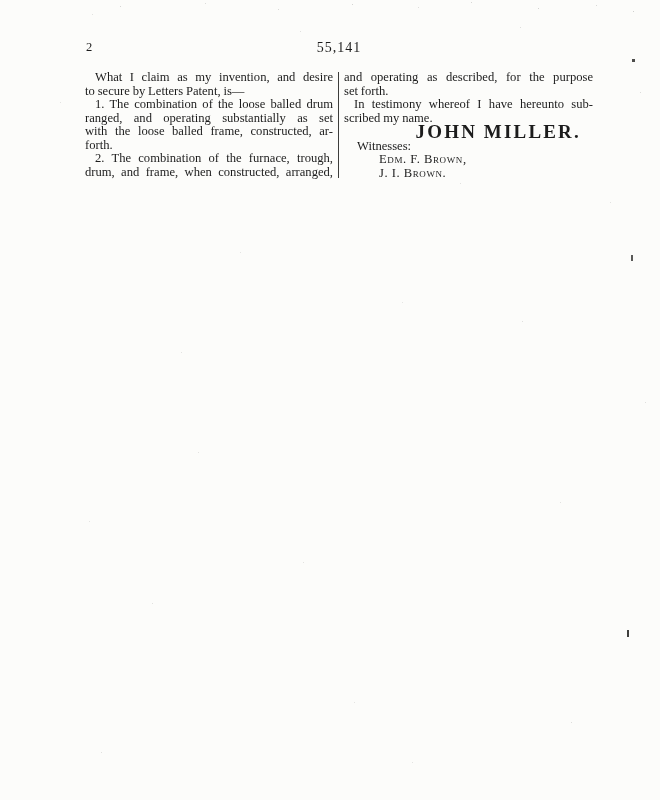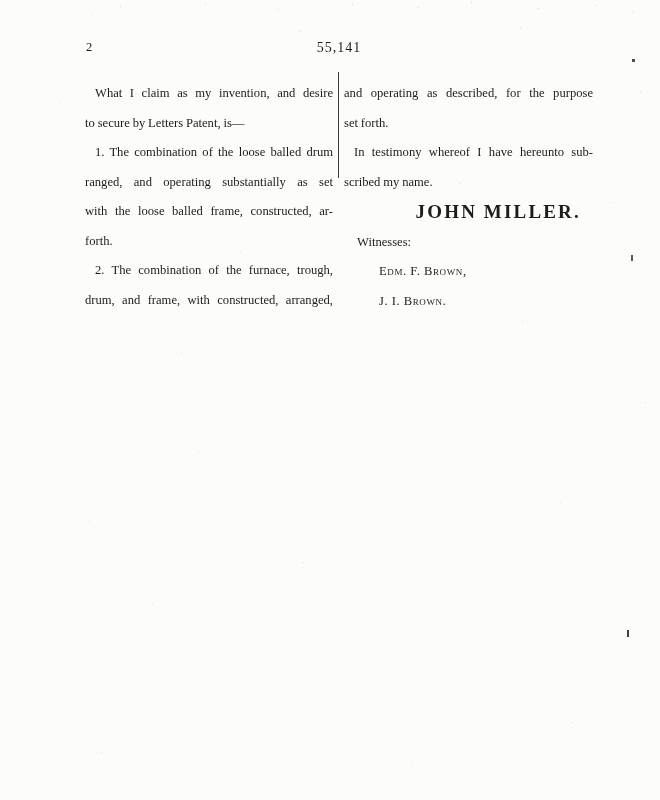--- a/index.html
+++ b/index.html
@@ -88,21 +88,20 @@
     background: #3d3d3b;
     margin: 1px 5px 0 5px;
     flex: 0 0 1px;
   }
   .ln {
     display: block;
     text-align: justify;
     text-align-last: left;
     overflow: hidden;
     white-space: normal;
-    margin-top: 16px;
   }
   .ln.stretch { text-align-last: justify; }
   .ln.indent  { text-indent: 10px; }
   .ln.signature {
     text-align: right;
     text-align-last: right;
     font-weight: bold;
     font-size: 19px;
     letter-spacing: 2.2px;
     padding-right: 12px;
@@ -137,21 +136,21 @@
 
   <div class="colwrap">
     <div class="col left">
       <span class="ln indent stretch">What I claim as my invention, and desire</span>
       <span class="ln">to secure by Letters Patent, is—</span>
       <span class="ln indent stretch">1. The combination of the loose balled drum</span>
       <span class="ln stretch">ranged, and operating substantially as set</span>
       <span class="ln stretch">with the loose balled frame, constructed, ar-</span>
       <span class="ln">forth.</span>
       <span class="ln indent stretch">2. The combination of the furnace, trough,</span>
-      <span class="ln stretch">drum, and frame, with constructed, arranged,</span>
+      <span class="ln stretch">drum, and frame, when constructed, arranged,</span>
     </div>
 
     <div class="divider"></div>
 
     <div class="col right">
       <span class="ln stretch">and operating as described, for the purpose</span>
       <span class="ln">set forth.</span>
       <span class="ln indent stretch">In testimony whereof I have hereunto sub-</span>
       <span class="ln">scribed my name.</span>
       <span class="ln signature">JOHN MILLER.</span>

